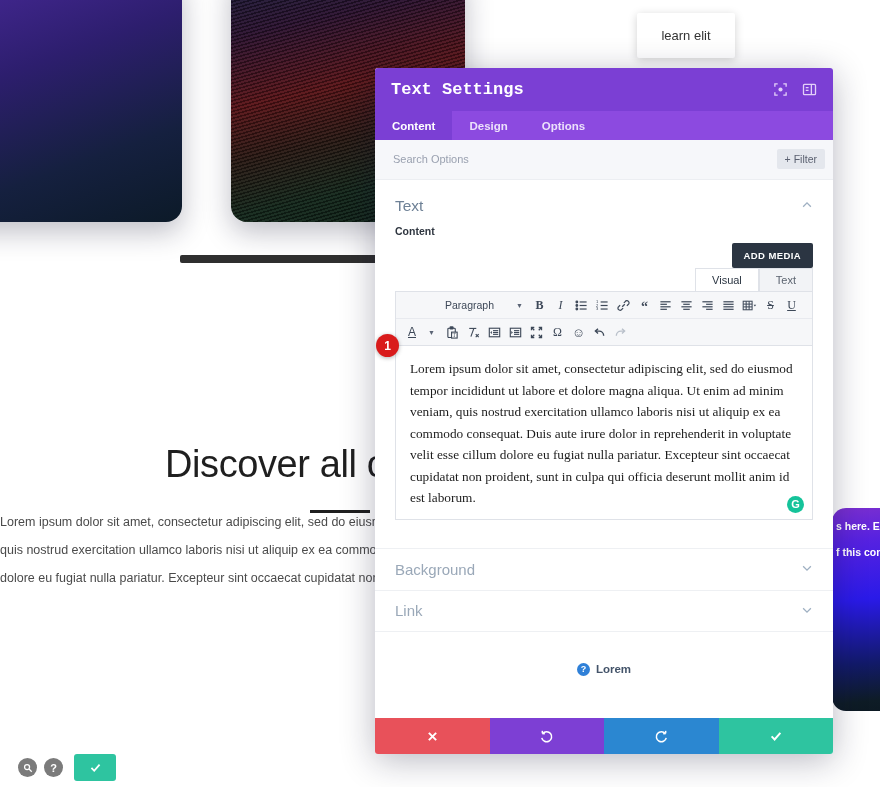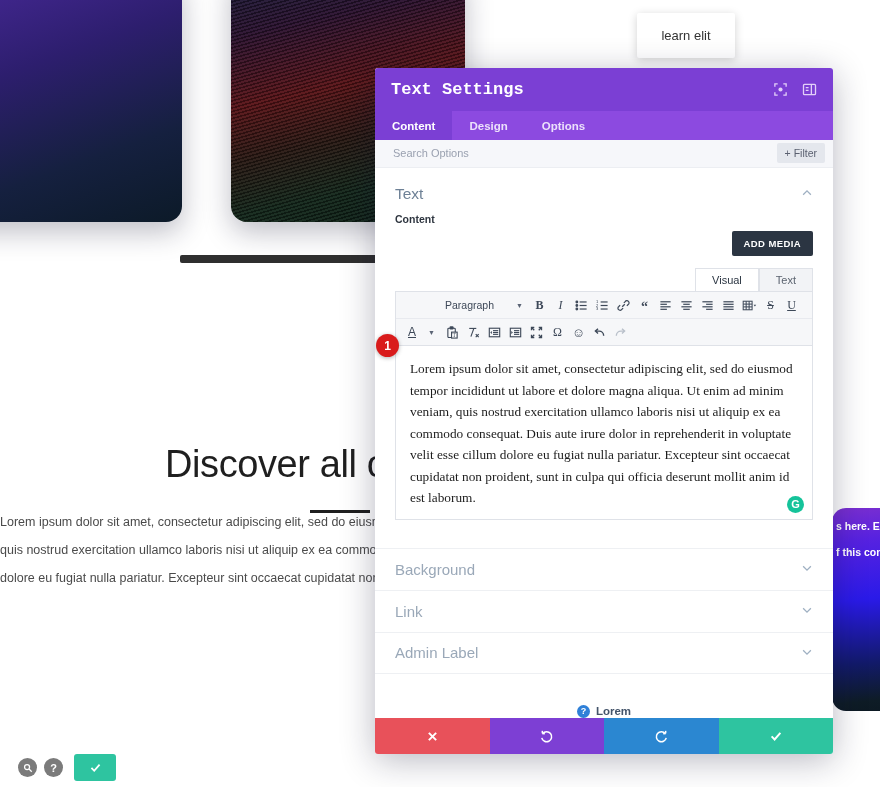--- a/index.html
+++ b/index.html
@@ -107,21 +107,21 @@
   .modal-tabs{
     height:29px; background:#8c4ae0; display:flex; align-items:stretch; flex:none;
   }
   .tab{
     display:flex; align-items:center; padding:0 17px;
     color:#ece1fb; font-size:11.5px; font-weight:700; cursor:pointer;
   }
   .tab.active{ background:#7b3fd4; color:#ffffff; }
 
   .search-row{
-    height:28px; background:#f6f7fa; border-bottom:1px solid #eceef2;
+    height:40px; background:#f6f7fa; border-bottom:1px solid #eceef2;
     display:flex; align-items:center; justify-content:space-between;
     padding:0 8px 2px 18px; flex:none;
   }
   .search-input{
     border:none; background:transparent; outline:none;
     font-size:11px; color:#8b93a3; font-family:"Liberation Sans", sans-serif;
     width:70%;
   }
   .search-input::placeholder{ color:#9aa1b0; }
   .filter-btn{
@@ -147,21 +147,21 @@
     background:#2b3542; color:#fff; border:none; border-radius:2px;
     font-size:9.5px; font-weight:700; letter-spacing:.4px;
     padding:7px 12px; cursor:pointer; font-family:"Liberation Sans", sans-serif;
   }
   .vt-tabs{ display:flex; align-items:flex-end; gap:0; }
   .vt-tab{
     border:1px solid #dfe2e8; border-bottom:none;
     background:#f2f3f6; color:#5c6470; font-size:11px;
     padding:5px 16px; cursor:pointer;
   }
-  .vt-tab.active{ background:#ffffff; color:#2b3542;margin-top:12px; }
+  .vt-tab.active{ background:#ffffff; color:#2b3542; }
 
   .tool-box{ border:1px solid #dfe2e8; background:#f6f7f9; }
   .tool-row{ display:flex; align-items:center; gap:0; padding:3px 4px; }
   .tool-row + .tool-row{ border-top:1px solid #e8eaef; }
   .tbtn{
     min-width:21px; height:20px; display:flex; align-items:center; justify-content:center;
     color:#3d4858; font-size:12px; cursor:pointer; padding:0 3px; white-space:nowrap;
   }
   .tbtn svg{ display:block; }
   .para-select{
@@ -481,28 +481,20 @@
           </div>
         </div>
         <div class="acc-row">
           <div class="acc-title">Link</div>
           <div class="chev">
             <svg viewBox="0 0 14 14" width="12" height="12" fill="none" stroke="#9fb0c2" stroke-width="1.5">
               <polyline points="2.5,5 7,9.5 11.5,5"></polyline>
             </svg>
           </div>
         </div>
-        <div class="acc-row">
-          <div class="acc-title">Admin Label</div>
-          <div class="chev">
-            <svg viewBox="0 0 14 14" width="12" height="12" fill="none" stroke="#9fb0c2" stroke-width="1.5">
-              <polyline points="2.5,5 7,9.5 11.5,5"></polyline>
-            </svg>
-          </div>
-        </div>
       </div>
 
       <div class="help-row">
         <div class="help-icon">?</div>
         <div class="help-label">Lorem</div>
       </div>
 
     </div>
 
     <div class="modal-footer">

